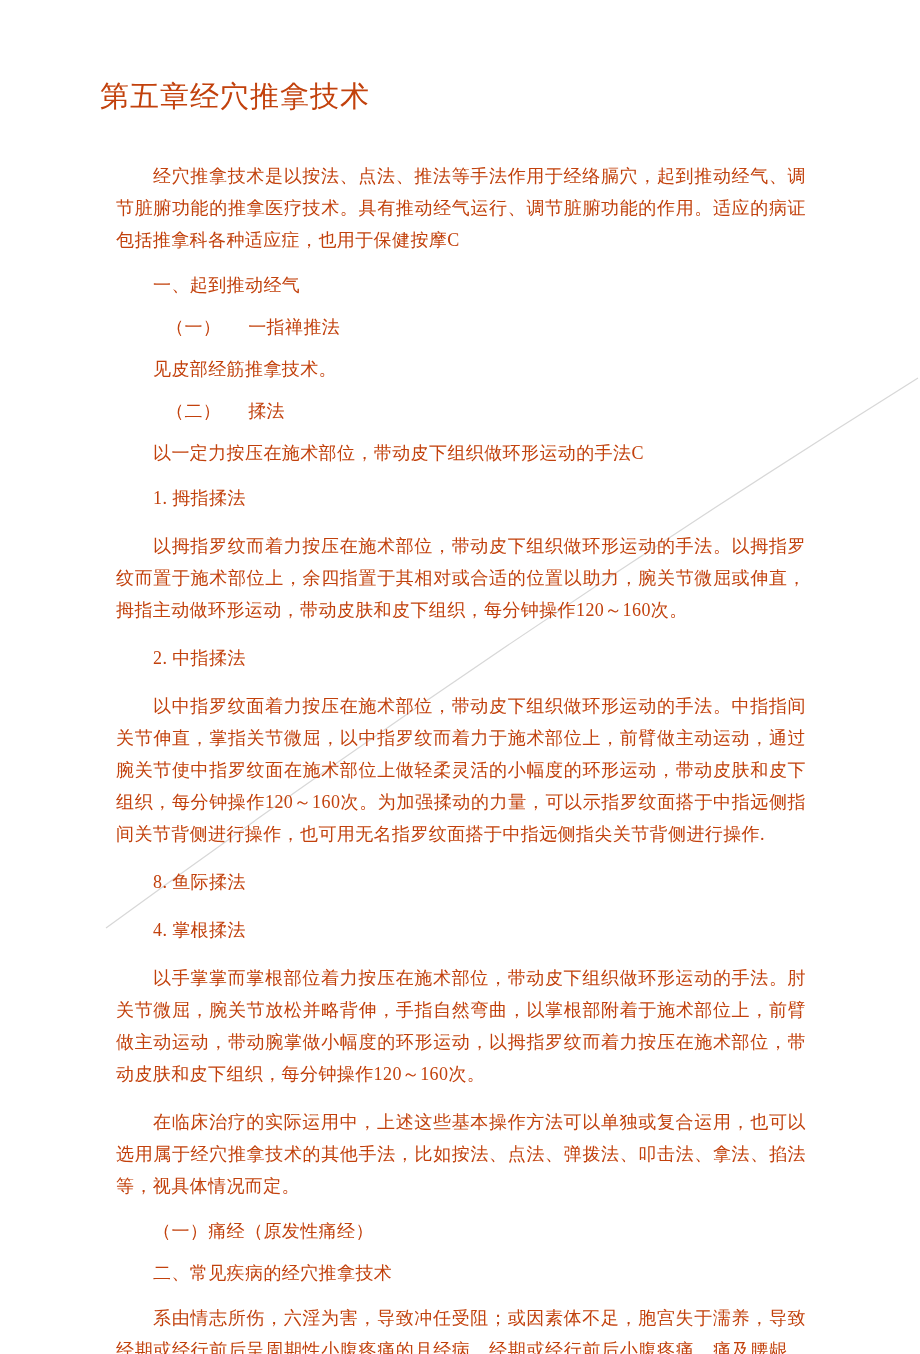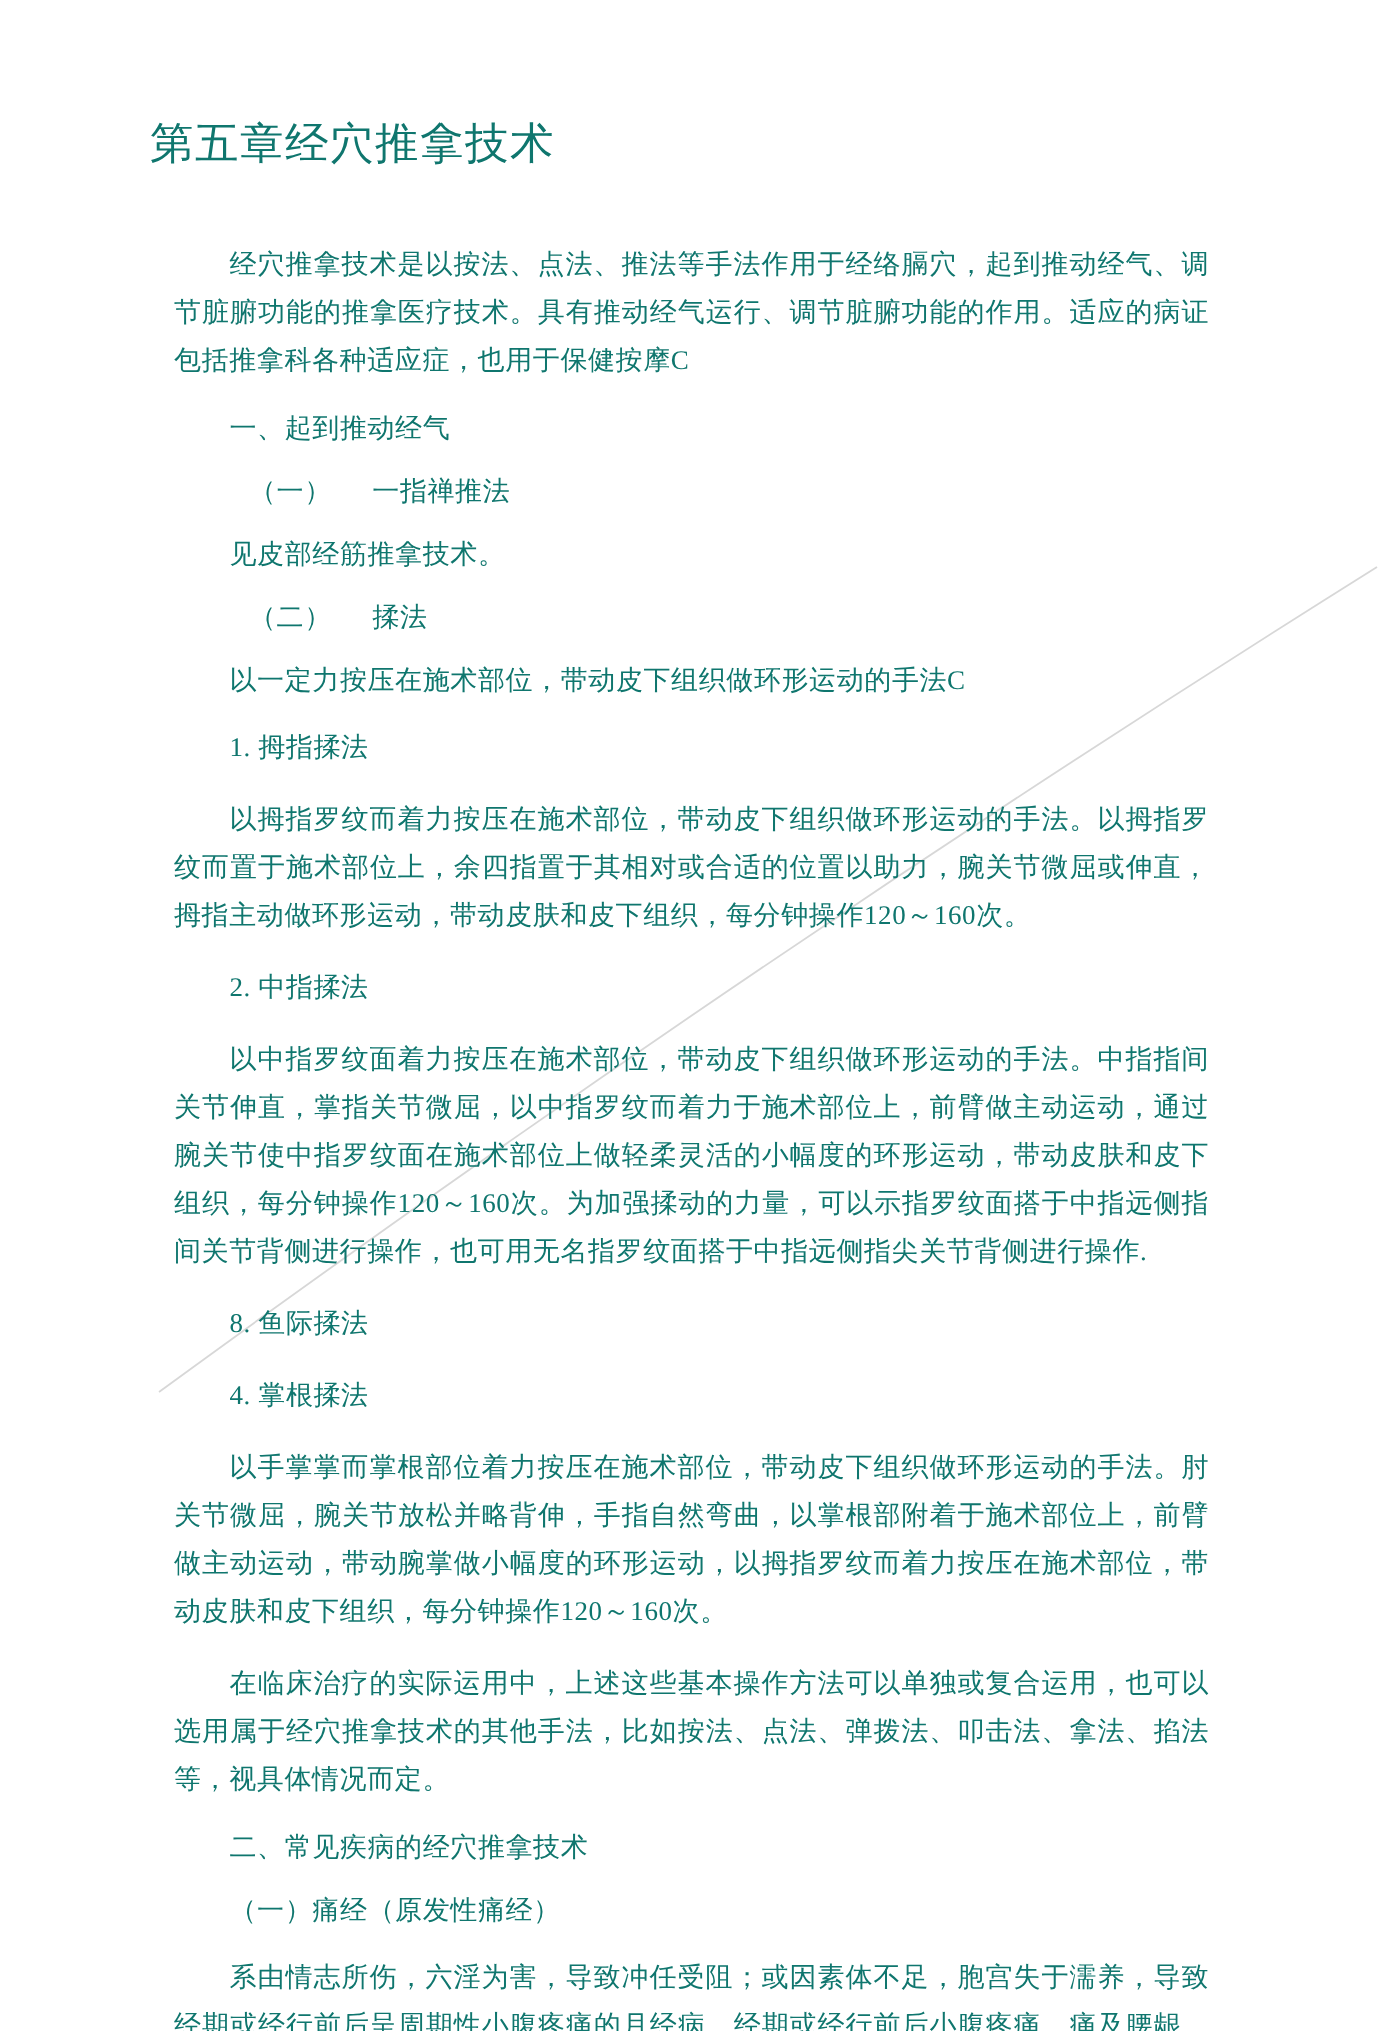--- a/index.html
+++ b/index.html
@@ -7,21 +7,21 @@
     padding: 0;
     background: #ffffff;
   }
   .page {
     position: relative;
     width: 920px;
     height: 1354px;
     background: #ffffff;
     overflow: hidden;
     font-family: "Liberation Serif", "DejaVu Serif", serif;
-    color: #0f766e;
+    color: #c2410c;
   }
   .scratch-overlay {
     position: absolute;
     left: 0; top: 0;
     width: 920px; height: 1354px;
     pointer-events: none;
   }
   .scratch-overlay path {
     fill: none;
     stroke-width: 1.2px;
@@ -89,23 +89,23 @@
 
     <p class="indent">8. 鱼际揉法</p>
 
 
     <p class="indent">4. 掌根揉法</p>
 
     <p class="indent">以手掌掌而掌根部位着力按压在施术部位，带动皮下组织做环形运动的手法。肘关节微屈，腕关节放松并略背伸，手指自然弯曲，以掌根部附着于施术部位上，前臂做主动运动，带动腕掌做小幅度的环形运动，以拇指罗纹而着力按压在施术部位，带动皮肤和皮下组织，每分钟操作120～160次。</p>
 
     <p class="indent">在临床治疗的实际运用中，上述这些基本操作方法可以单独或复合运用，也可以选用属于经穴推拿技术的其他手法，比如按法、点法、弹拨法、叩击法、拿法、掐法等，视具体情况而定。</p>
 
+    <p class="indent compact">（一）痛经（原发性痛经）</p>
+
     <p class="indent compact">二、常见疾病的经穴推拿技术</p>
-
-    <p class="indent compact">（一）痛经（原发性痛经）</p>
 
     <p class="indent">系由情志所伤，六淫为害，导致冲任受阻；或因素体不足，胞宫失于濡养，导致经期或经行前后呈周期性小腹疼痛的月经病。经期或经行前后小腹疼痛，痛及腰龈，甚则昏厥，呈周期性发作。好发于青年未婚女子。排除盆腔器质性疾病所致腹痛。依据国家中医药管理局1994年颁布的《中医病证诊断疗效标准》进行诊断。</p>
 
     <p class="indent mid">【治则治法】通调气血。</p>
 
     <p class="indent mid">【操作步骤】</p>
 
   </div>
 </div>
 

